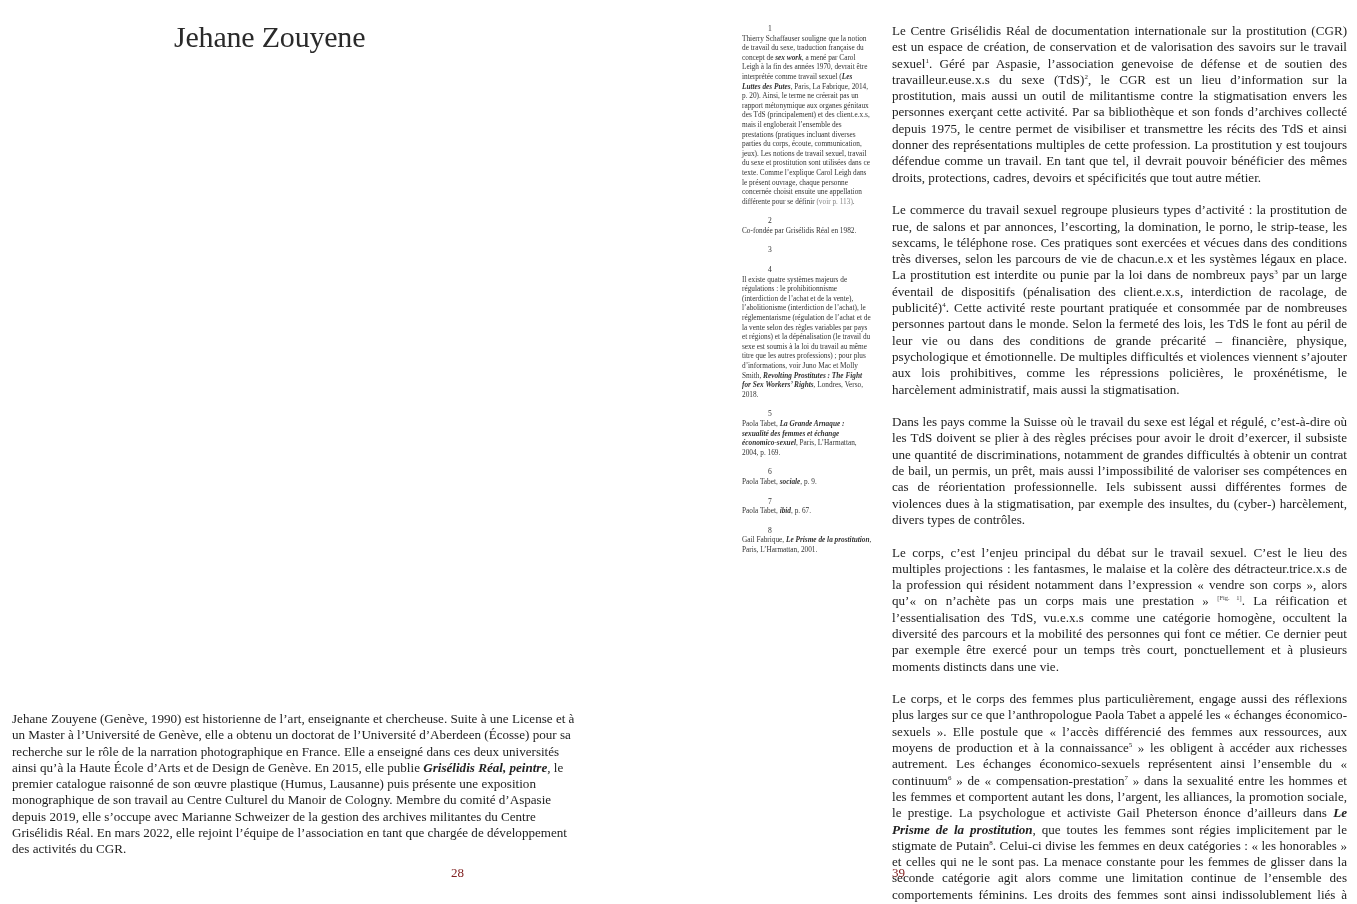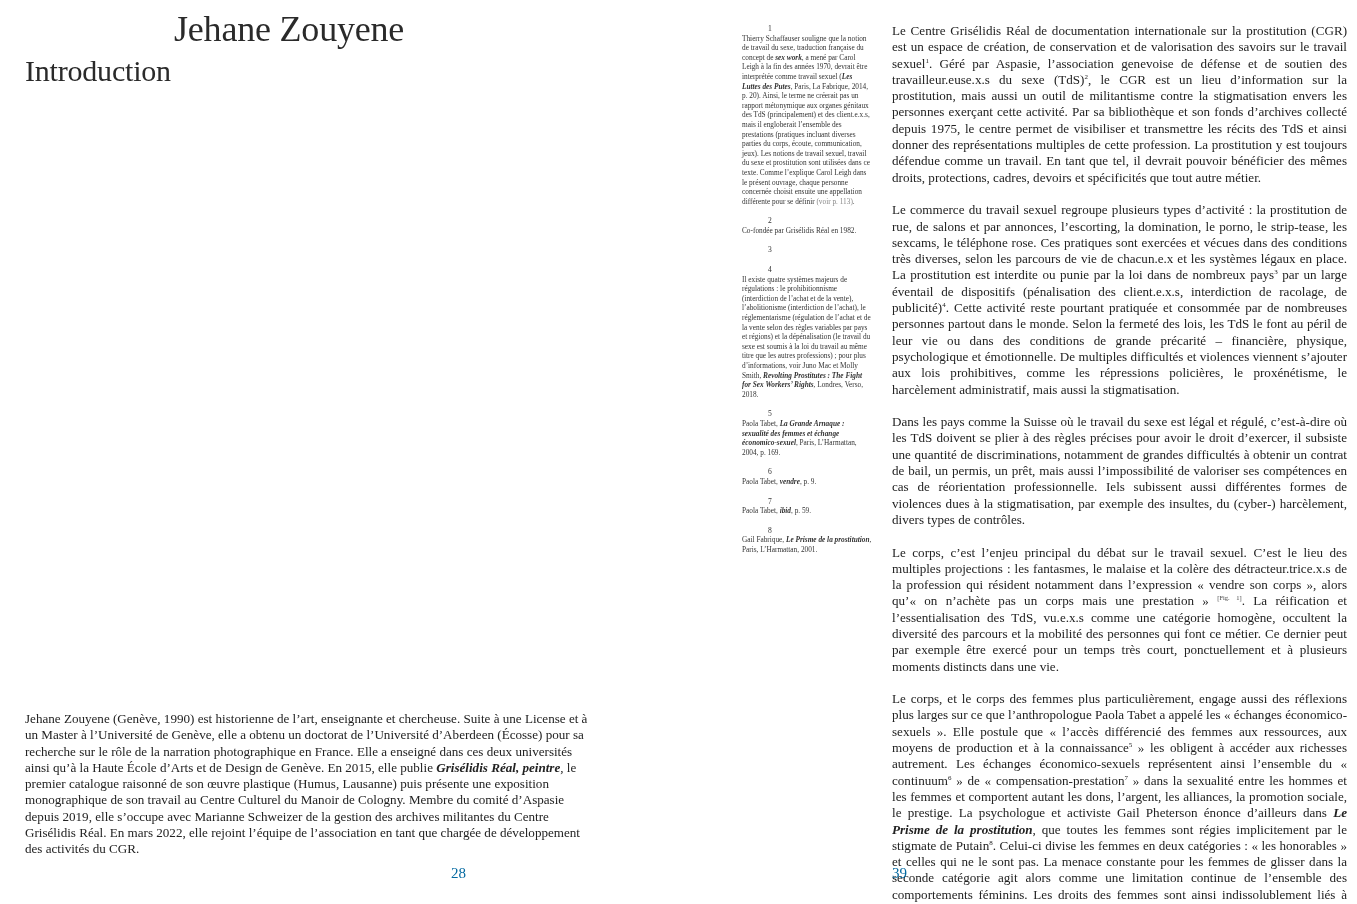--- a/index.html
+++ b/index.html
@@ -6,37 +6,37 @@
     body {
       width: 1357px; height: 904px; position: relative; overflow: hidden;
       color: #222222;
       font-family: "Liberation Serif", "DejaVu Serif", serif;
     }
     .page { position: absolute; top: 0; height: 904px; }
     .page-left { left: 0; width: 678px; }
     .page-right { left: 678px; width: 679px; }
 
     .author {
-      position: absolute; left: 174px; top: 12px;
-      font-size: 36px; line-height: 34px; color: #2a2a2a;
+      position: absolute; left: 174px; top: 20px;
+      font-size: 30px; line-height: 34px; color: #2a2a2a;
       letter-spacing: -0.2px;
       font-family: Liberation Serif, serif;
     }
     .title {
       position: absolute; left: 25px; top: 54px;
       font-size: 30px; line-height: 34px; color: #2a2a2a;
       letter-spacing: -0.2px;
     }
     .bio {
-      position: absolute; left: 25px; top: 711px; width: 565px;
+      position: absolute; left: 12px; top: 711px; width: 565px;
       font-size: 13.1px; line-height: 16.3px; color: #222;
       margin: 0;
     }
     .page-number {
-      position: absolute; top: 865px; font-size: 15px; line-height: 16px; color: #0369a1;
+      position: absolute; top: 865px; font-size: 13px; line-height: 16px; color: #7f1d1d;
     }
     .pn-left { left: 451px; }
     .pn-right { left: 214px; }
 
     .footnotes {
       position: absolute; left: 64px; top: 24px; width: 130px;
       font-size: 7.3px; line-height: 9.6px; color: #333;
     }
     .footnote { margin: 0 0 10px 0; }
     .fn-num { display: block; text-align: left; padding-left: 26px; font-size: 7.6px; }
@@ -51,21 +51,20 @@
     .body-text p { margin: 0 0 16.3px 0; }
     sup { font-size: 7px; line-height: 0; vertical-align: 5px; }
     .fig { font-size: 6.5px; color: #444; vertical-align: 5px; line-height: 0; }
     em { font-style: italic; font-weight: bold; }
   </style>
 </head>
 <body>
 
 <div class="page page-left">
   <div class="author">Jehane Zouyene</div>
-  <div class="title">Introduction</div>
   <p class="bio"><span>Jehane Zouyene (Genève, 1990) est historienne de l’art, enseignante et chercheuse. Suite à une License et à un Master à l’Université de Genève, elle a obtenu un doctorat de l’Université d’Aberdeen (Écosse) pour sa recherche sur le rôle de la narration photographique en France. Elle a enseigné dans ces deux universités ainsi qu’à la Haute École d’Arts et de Design de Genève. En 2015, elle publie </span><em>Grisélidis Réal, peintre</em><span>, le premier catalogue raisonné de son œuvre plastique (Humus, Lausanne) puis présente une exposition monographique de son travail au Centre Culturel du Manoir de Cologny. Membre du comité d’Aspasie depuis 2019, elle s’occupe avec Marianne Schweizer de la gestion des archives militantes du Centre Grisélidis Réal. En mars 2022, elle rejoint l’équipe de l’association en tant que chargée de développement des activités du CGR.</span></p>
   <div class="page-number pn-left">28</div>
 </div>
 
 <div class="page page-right">
 
   <div class="footnotes">
     <div class="footnote">
       <span class="fn-num">1</span>
       <span class="fn-text"><span>Thierry Schaffauser souligne que la notion de travail du sexe, traduction française du concept de </span><em>sex work</em><span>, a mené par Carol Leigh à la fin des années 1970, devrait être interprétée comme travail sexuel (</span><em>Les Luttes des Putes</em><span>, Paris, La Fabrique, 2014, p. 20). Ainsi, le terme ne créerait pas un rapport métonymique aux organes génitaux des TdS (principalement) et des client.e.x.s, mais il engloberait l’ensemble des prestations (pratiques incluant diverses parties du corps, écoute, communication, jeux). Les notions de travail sexuel, travail du sexe et prostitution sont utilisées dans ce texte. Comme l’explique Carol Leigh dans le présent ouvrage, chaque personne concernée choisit ensuite une appellation différente pour se définir </span><span class="fn-ref">(voir p. 113)</span><span>.</span></span>
@@ -80,25 +79,25 @@
     <div class="footnote">
       <span class="fn-num">4</span>
       <span class="fn-text"><span>Il existe quatre systèmes majeurs de régulations : le prohibitionnisme (interdiction de l’achat et de la vente), l’abolitionisme (interdiction de l’achat), le réglementarisme (régulation de l’achat et de la vente selon des règles variables par pays et régions) et la dépénalisation (le travail du sexe est soumis à la loi du travail au même titre que les autres professions) ; pour plus d’informations, voir Juno Mac et Molly Smith, </span><em>Revolting Prostitutes : The Fight for Sex Workers’ Rights</em><span>, Londres, Verso, 2018.</span></span>
     </div>
     <div class="footnote">
       <span class="fn-num">5</span>
       <span class="fn-text"><span>Paola Tabet, </span><em>La Grande Arnaque : sexualité des femmes et échange économico-sexuel</em><span>, Paris, L’Harmattan, 2004, p. 169.</span></span>
     </div>
     <div class="footnote">
       <span class="fn-num">6</span>
-      <span class="fn-text"><span>Paola Tabet, </span><em>vendre</em><span>, p. 9.</span></span>
+      <span class="fn-text"><span>Paola Tabet, </span><em>sociale</em><span>, p. 9.</span></span>
     </div>
     <div class="footnote">
       <span class="fn-num">7</span>
-      <span class="fn-text"><span>Paola Tabet, </span><em>ibid</em><span>, p. 59.</span></span>
+      <span class="fn-text"><span>Paola Tabet, </span><em>ibid</em><span>, p. 67.</span></span>
     </div>
     <div class="footnote">
       <span class="fn-num">8</span>
       <span class="fn-text"><span>Gail Fabrique, </span><em>Le Prisme de la prostitution</em><span>, Paris, L’Harmattan, 2001.</span></span>
     </div>
   </div>
 
   <div class="body-text">
     <p><span>Le Centre Grisélidis Réal de documentation internationale sur la prostitution (CGR) est un espace de création, de conservation et de valorisation des savoirs sur le travail sexuel</span><sup>1</sup><span>. Géré par Aspasie, l’association genevoise de défense et de soutien des travailleur.euse.x.s du sexe (TdS)</span><sup>2</sup><span>, le CGR est un lieu d’information sur la prostitution, mais aussi un outil de militantisme contre la stigmatisation envers les personnes exerçant cette activité. Par sa bibliothèque et son fonds d’archives collecté depuis 1975, le centre permet de visibiliser et transmettre les récits des TdS et ainsi donner des représentations multiples de cette profession. La prostitution y est toujours défendue comme un travail. En tant que tel, il devrait pouvoir bénéficier des mêmes droits, protections, cadres, devoirs et spécificités que tout autre métier.</span></p>
 

